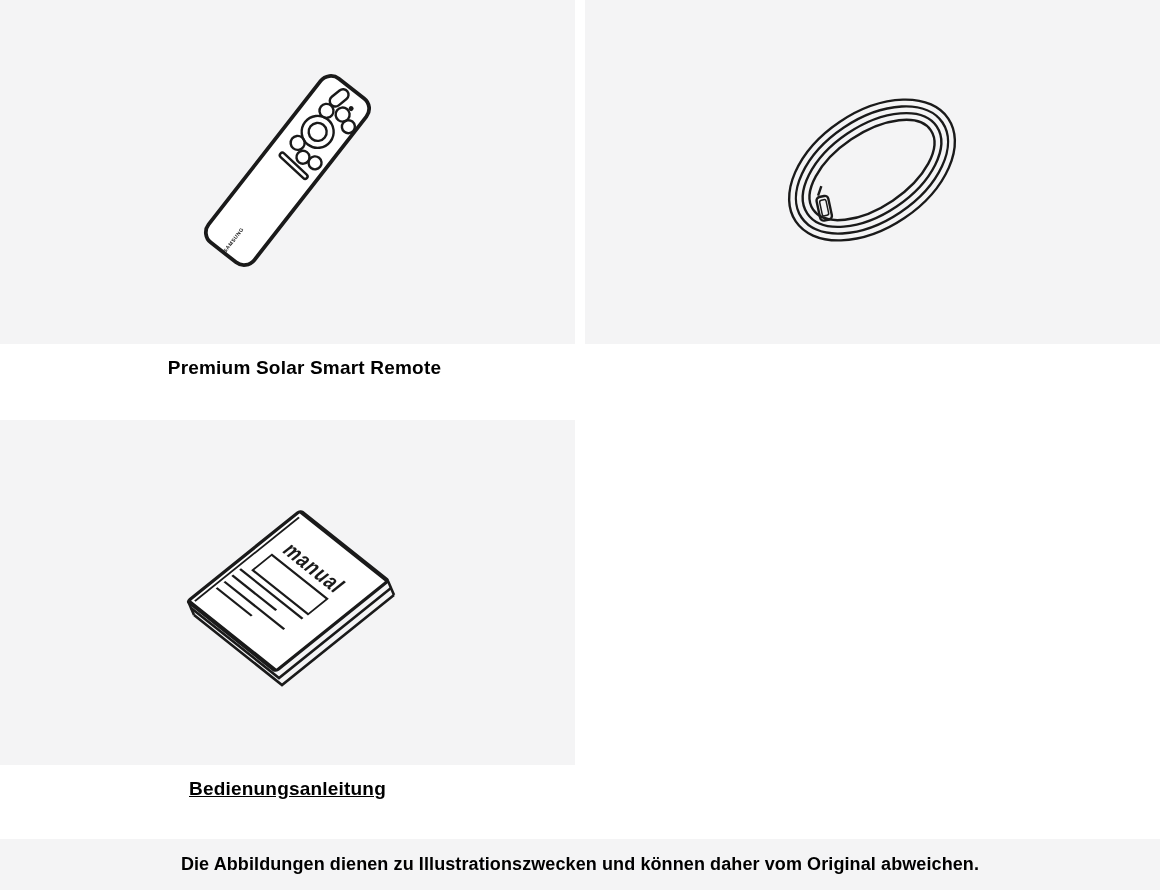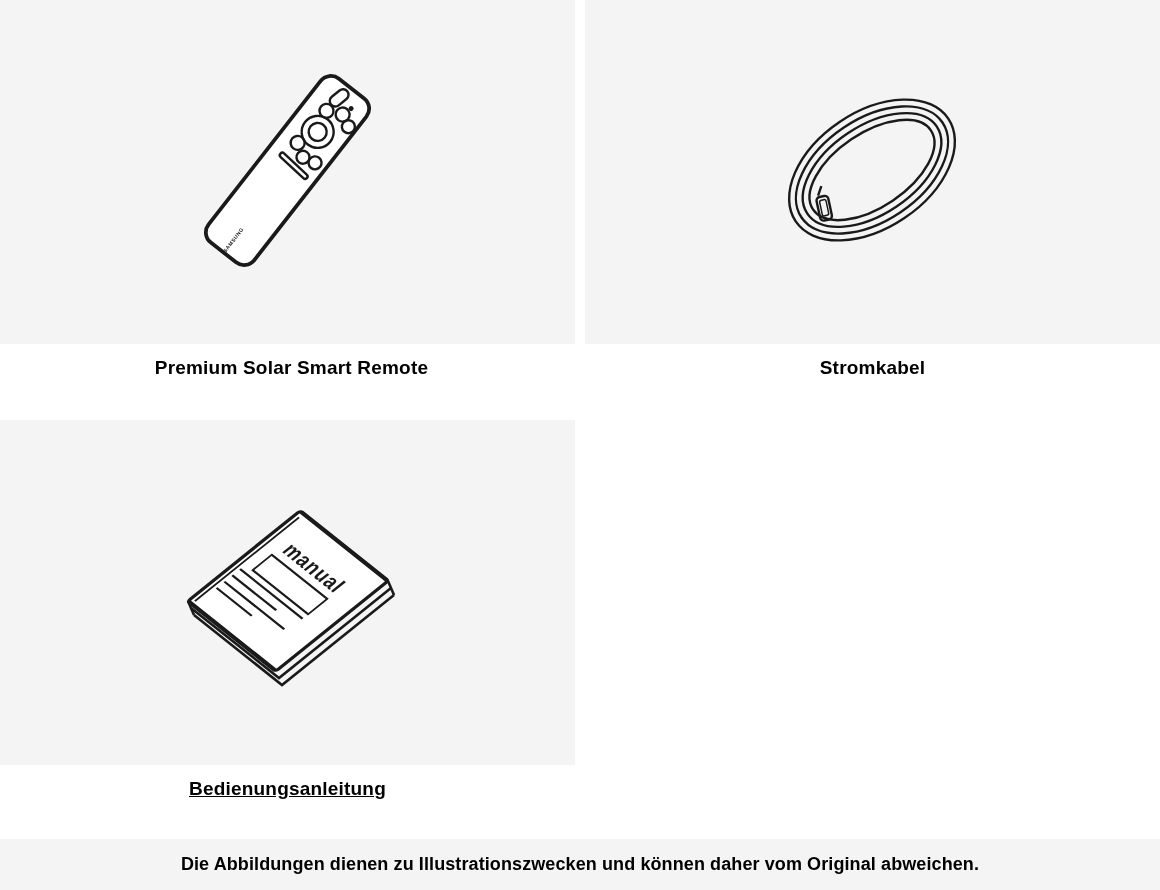--- a/index.html
+++ b/index.html
@@ -26,21 +26,21 @@
     position: absolute;
     text-align: center;
     font-size: 19px;
     font-weight: bold;
     color: #000000;
     letter-spacing: 0.2px;
     line-height: 22px;
     padding-top: 13px;
     box-sizing: border-box;
   }
-  .caption-remote { left: 4px;    top: 344px; width: 575px; height: 76px; }
+  .caption-remote { left: 17px;    top: 344px; width: 575px; height: 76px; }
   .caption-cable  { left: 585px; top: 344px; width: 575px; height: 76px; }
   .caption-manual { left: 0;    top: 765px; width: 575px; height: 74px; text-decoration: underline; }
   .disclaimer-bar {
     position: absolute;
     left: 0;
     top: 839px;
     width: 1160px;
     height: 51px;
     background: #f4f4f5;
     display: flex;
@@ -91,21 +91,20 @@
         <ellipse cx="0" cy="0" rx="78" ry="44"></ellipse>
         <ellipse cx="0" cy="0" rx="71" ry="37"></ellipse>
         <g>
           <rect x="-67" y="-7" width="12" height="24" rx="3.5" transform="rotate(22 -61 5)"></rect>
           <rect x="-64.2" y="-3.5" width="6.5" height="16" rx="2" transform="rotate(22 -61 5)" stroke-width="1.5"></rect>
           <line x1="-59" y1="-9" x2="-51" y2="-15"></line>
         </g>
       </g>
     </svg>
   </div>
-  <div class="caption caption-cable">Stromkabel</div>
 
   <div class="tile tile-manual">
     <svg class="svg-manual" width="230" height="200" viewBox="0 0 230 200">
       <g fill="none" stroke="#1a1a1a">
         <g stroke-width="2.6">
           <polyline points="16,113 104,183 216,93"></polyline>
           <polyline points="19,120 107,190 219,100"></polyline>
           <line x1="213" y1="86" x2="219" y2="100"></line>
           <line x1="13" y1="106" x2="19" y2="120"></line>
         </g>

